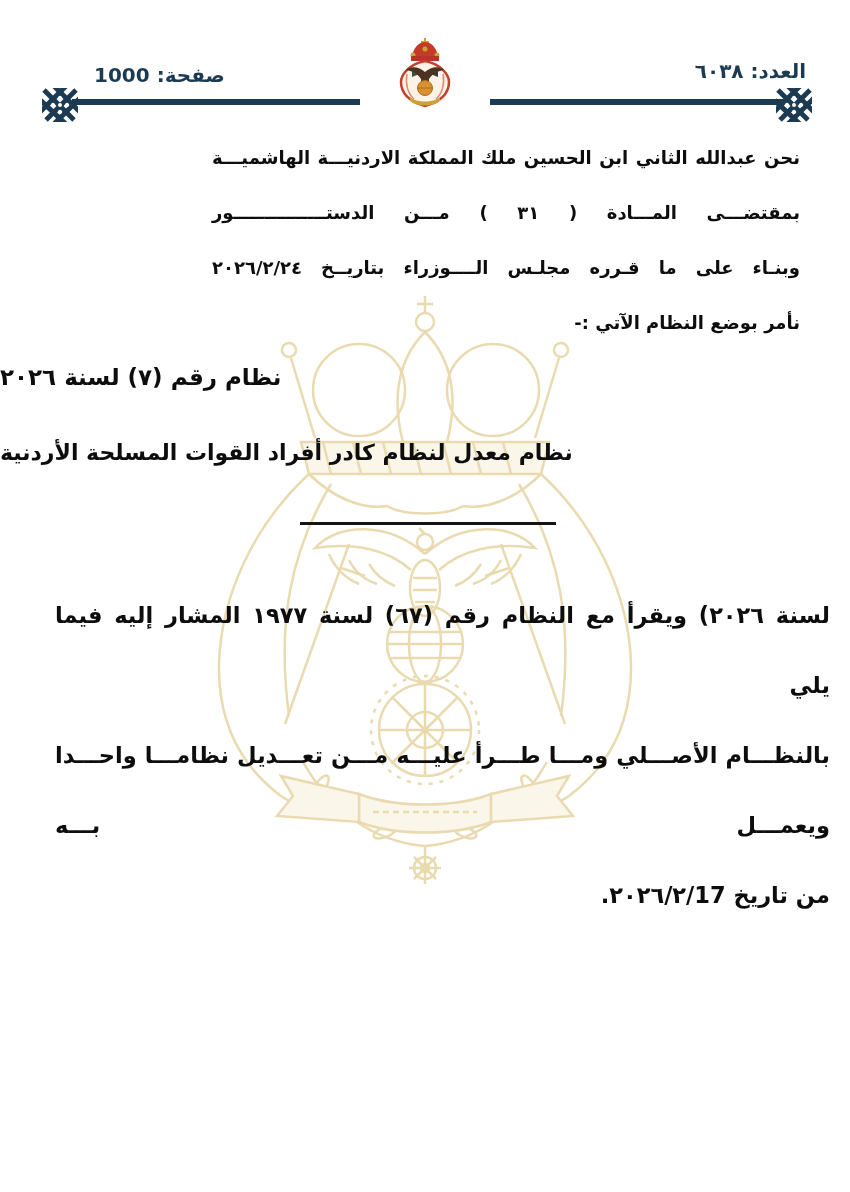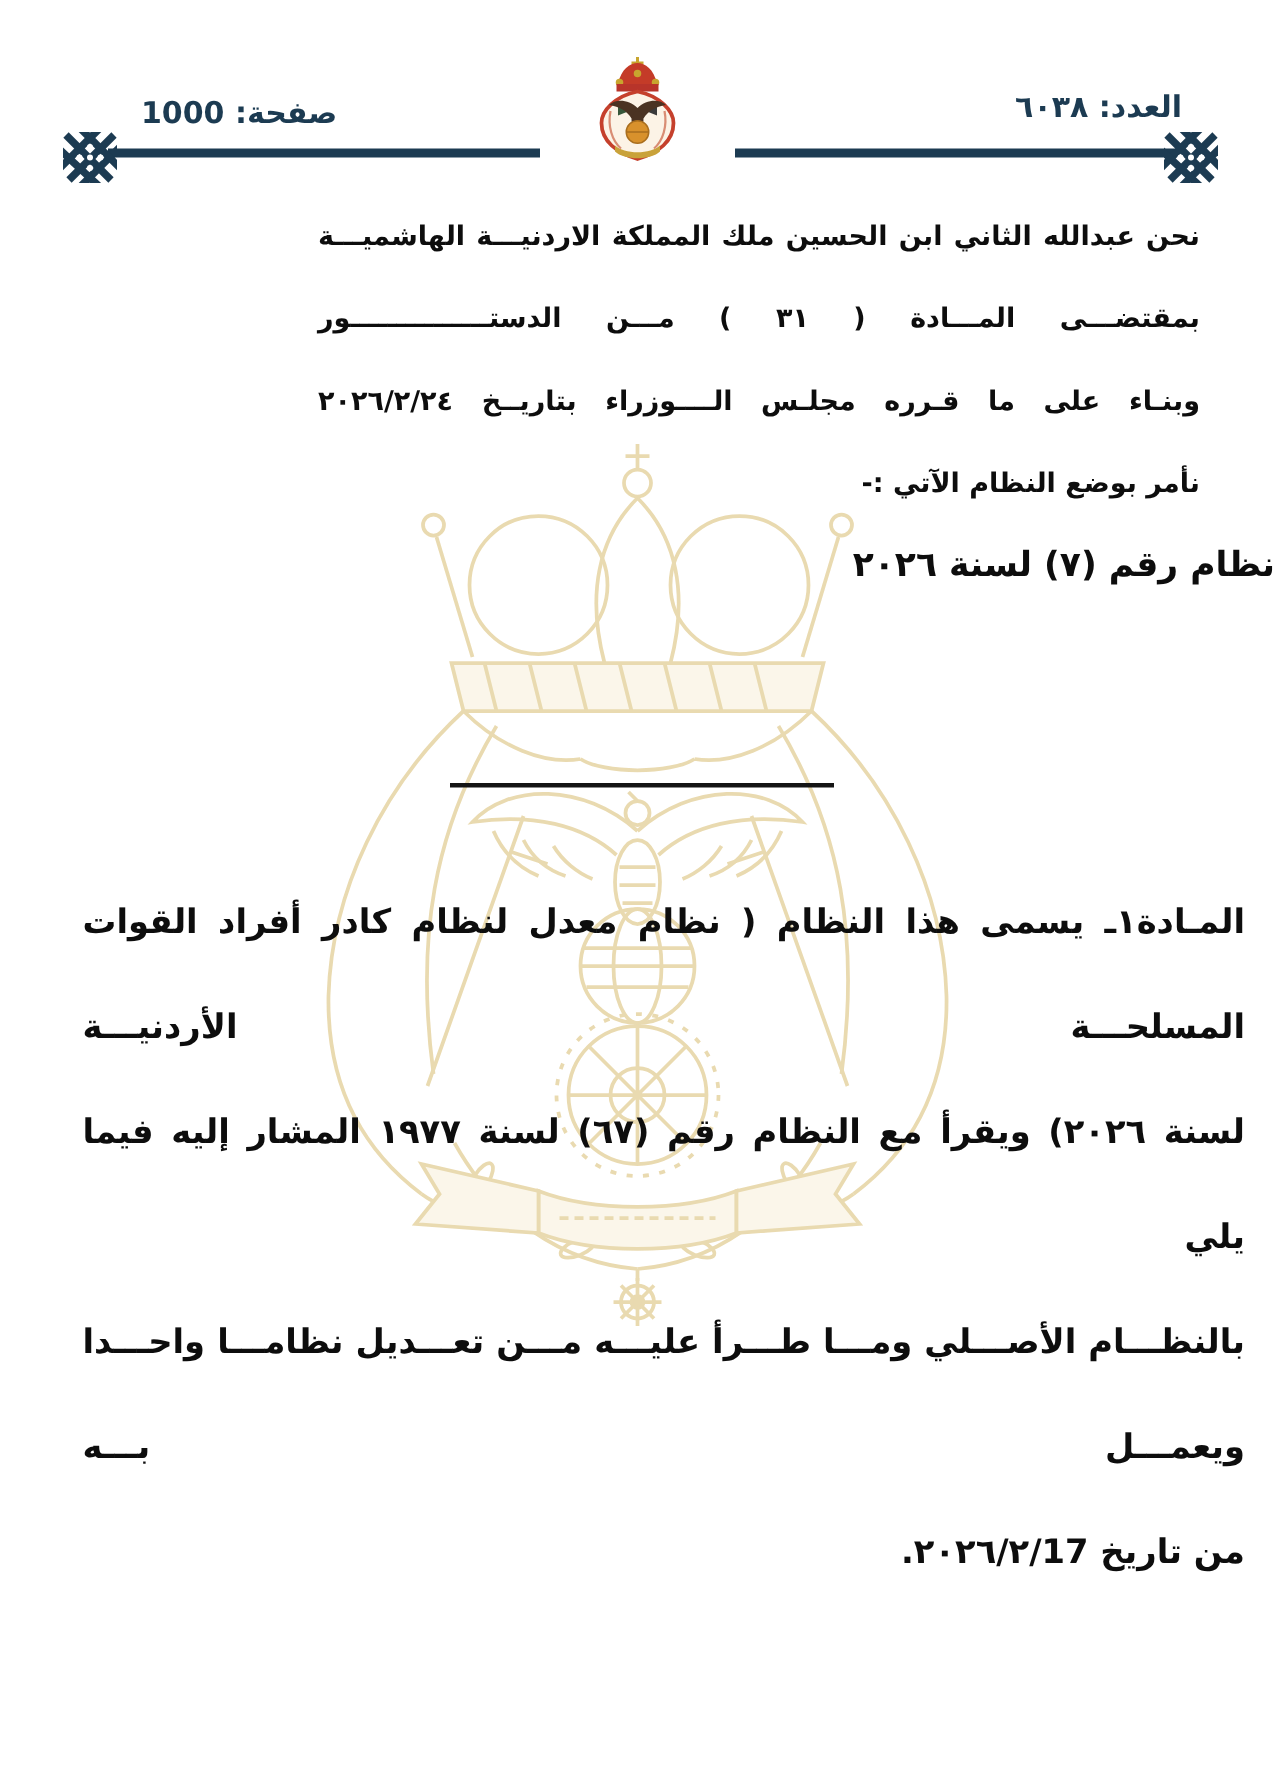--- a/index.html
+++ b/index.html
@@ -7,21 +7,21 @@
   body { font-family:"DejaVu Sans", sans-serif; }
   .page {
     position:relative; width:850px; height:1192px; margin:0 auto;
     background:#ffffff; overflow:hidden; direction:rtl;
   }
   
   .hdr-label {
     position:absolute; z-index:3; font-weight:bold; font-size:20px;
     color:var(--ink,#1c3b52); white-space:nowrap;
   }
-  .issue-label { top:59px; right:62px; }
+  .issue-label { top:59px; right:44px; }
   .page-label  { top:63px; left:94px;  }
   .rule { position:absolute; z-index:2; top:99px; height:6px; background:var(--ink,#1c3b52); }
   .rule-left  { left:72px;  width:288px; }
   .rule-right { right:66px; width:294px; }
   .knot { position:absolute; z-index:3; top:88px; }
   .knot-left  { left:42px; }
   .knot-right { right:38px; }
   .emblem { position:absolute; z-index:3; top:36px; left:392px; }
   .masthead {
     position:absolute; z-index:3; top:99px; left:0; width:100%;
@@ -30,21 +30,21 @@
   }
   
   .watermark { position:absolute; z-index:1; top:292px; left:163px; opacity:.9; }
   
   .txt { color:var(--text-black,#0d0d0d); font-weight:bold; }
   .just   { text-align:justify; text-align-last:justify; text-justify:inter-word; }
   .ralign { text-align:right; }
   .preamble { position:absolute; z-index:2; top:130px; right:50px; width:588px; }
   .preamble .line { line-height:55px; font-size:18px; }
   .decree-title, .decree-subtitle {
-    position:absolute; z-index:2; left:0; width:100%; text-align:right;
+    position:absolute; z-index:2; left:0; width:100%; text-align:left;
     font-weight:bold; color:var(--text-black,#0d0d0d);
   }
   .decree-title    { top:364px; font-size:23px; }
   .decree-subtitle { top:440px; font-size:22px; }
   .title-divider {
     position:absolute; z-index:2; top:522px; left:300px; width:256px; height:3px;
     background:#141414;
   }
   .article { position:absolute; z-index:2; top:580px; right:20px; width:775px; }
   .article .line { line-height:70px; font-size:22.5px; }
@@ -189,22 +189,22 @@
   </span>
 
   <section class="preamble txt">
     <div class="line just">نحن عبدالله الثاني ابن الحسين ملك المملكة الاردنيـــة الهاشميـــة</div>
     <div class="line just">بمقتضـــى المـــادة ( ٣١ ) مـــن الدستـــــــــــــــور</div>
     <div class="line just">وبنـاء على ما قـرره مجلـس الــــوزراء بتاريــخ ٢٠٢٦/٢/٢٤</div>
     <div class="line ralign">نأمر بوضع النظام الآتي :-</div>
   </section>
 
   <div class="decree-title">نظام رقم (٧) لسنة ٢٠٢٦</div>
+  <div class="decree-subtitle">نظام معدل لنظام كادر أفراد القوات المسلحة الأردنية</div>
   <div class="title-divider"></div>
 
   <section class="article txt">
-    <div class="line just">المـادة١ـ يسمى هذا النظام ( نظام معدل لنظام كادر أفراد القوات المسلحـــة الأردنيـــة</div>
     <div class="line just">لسنة ٢٠٢٦) ويقرأ مع النظام رقم (٦٧) لسنة ١٩٧٧ المشار إليه فيما يلي</div>
     <div class="line just">بالنظـــام الأصـــلي ومـــا طـــرأ عليـــه مـــن تعـــديل نظامـــا واحـــدا ويعمـــل بـــه</div>
     <div class="line ralign">من تاريخ ٢٠٢٦/٢/17.</div>
   </section>
 
 </div>
 
 </body></html>

